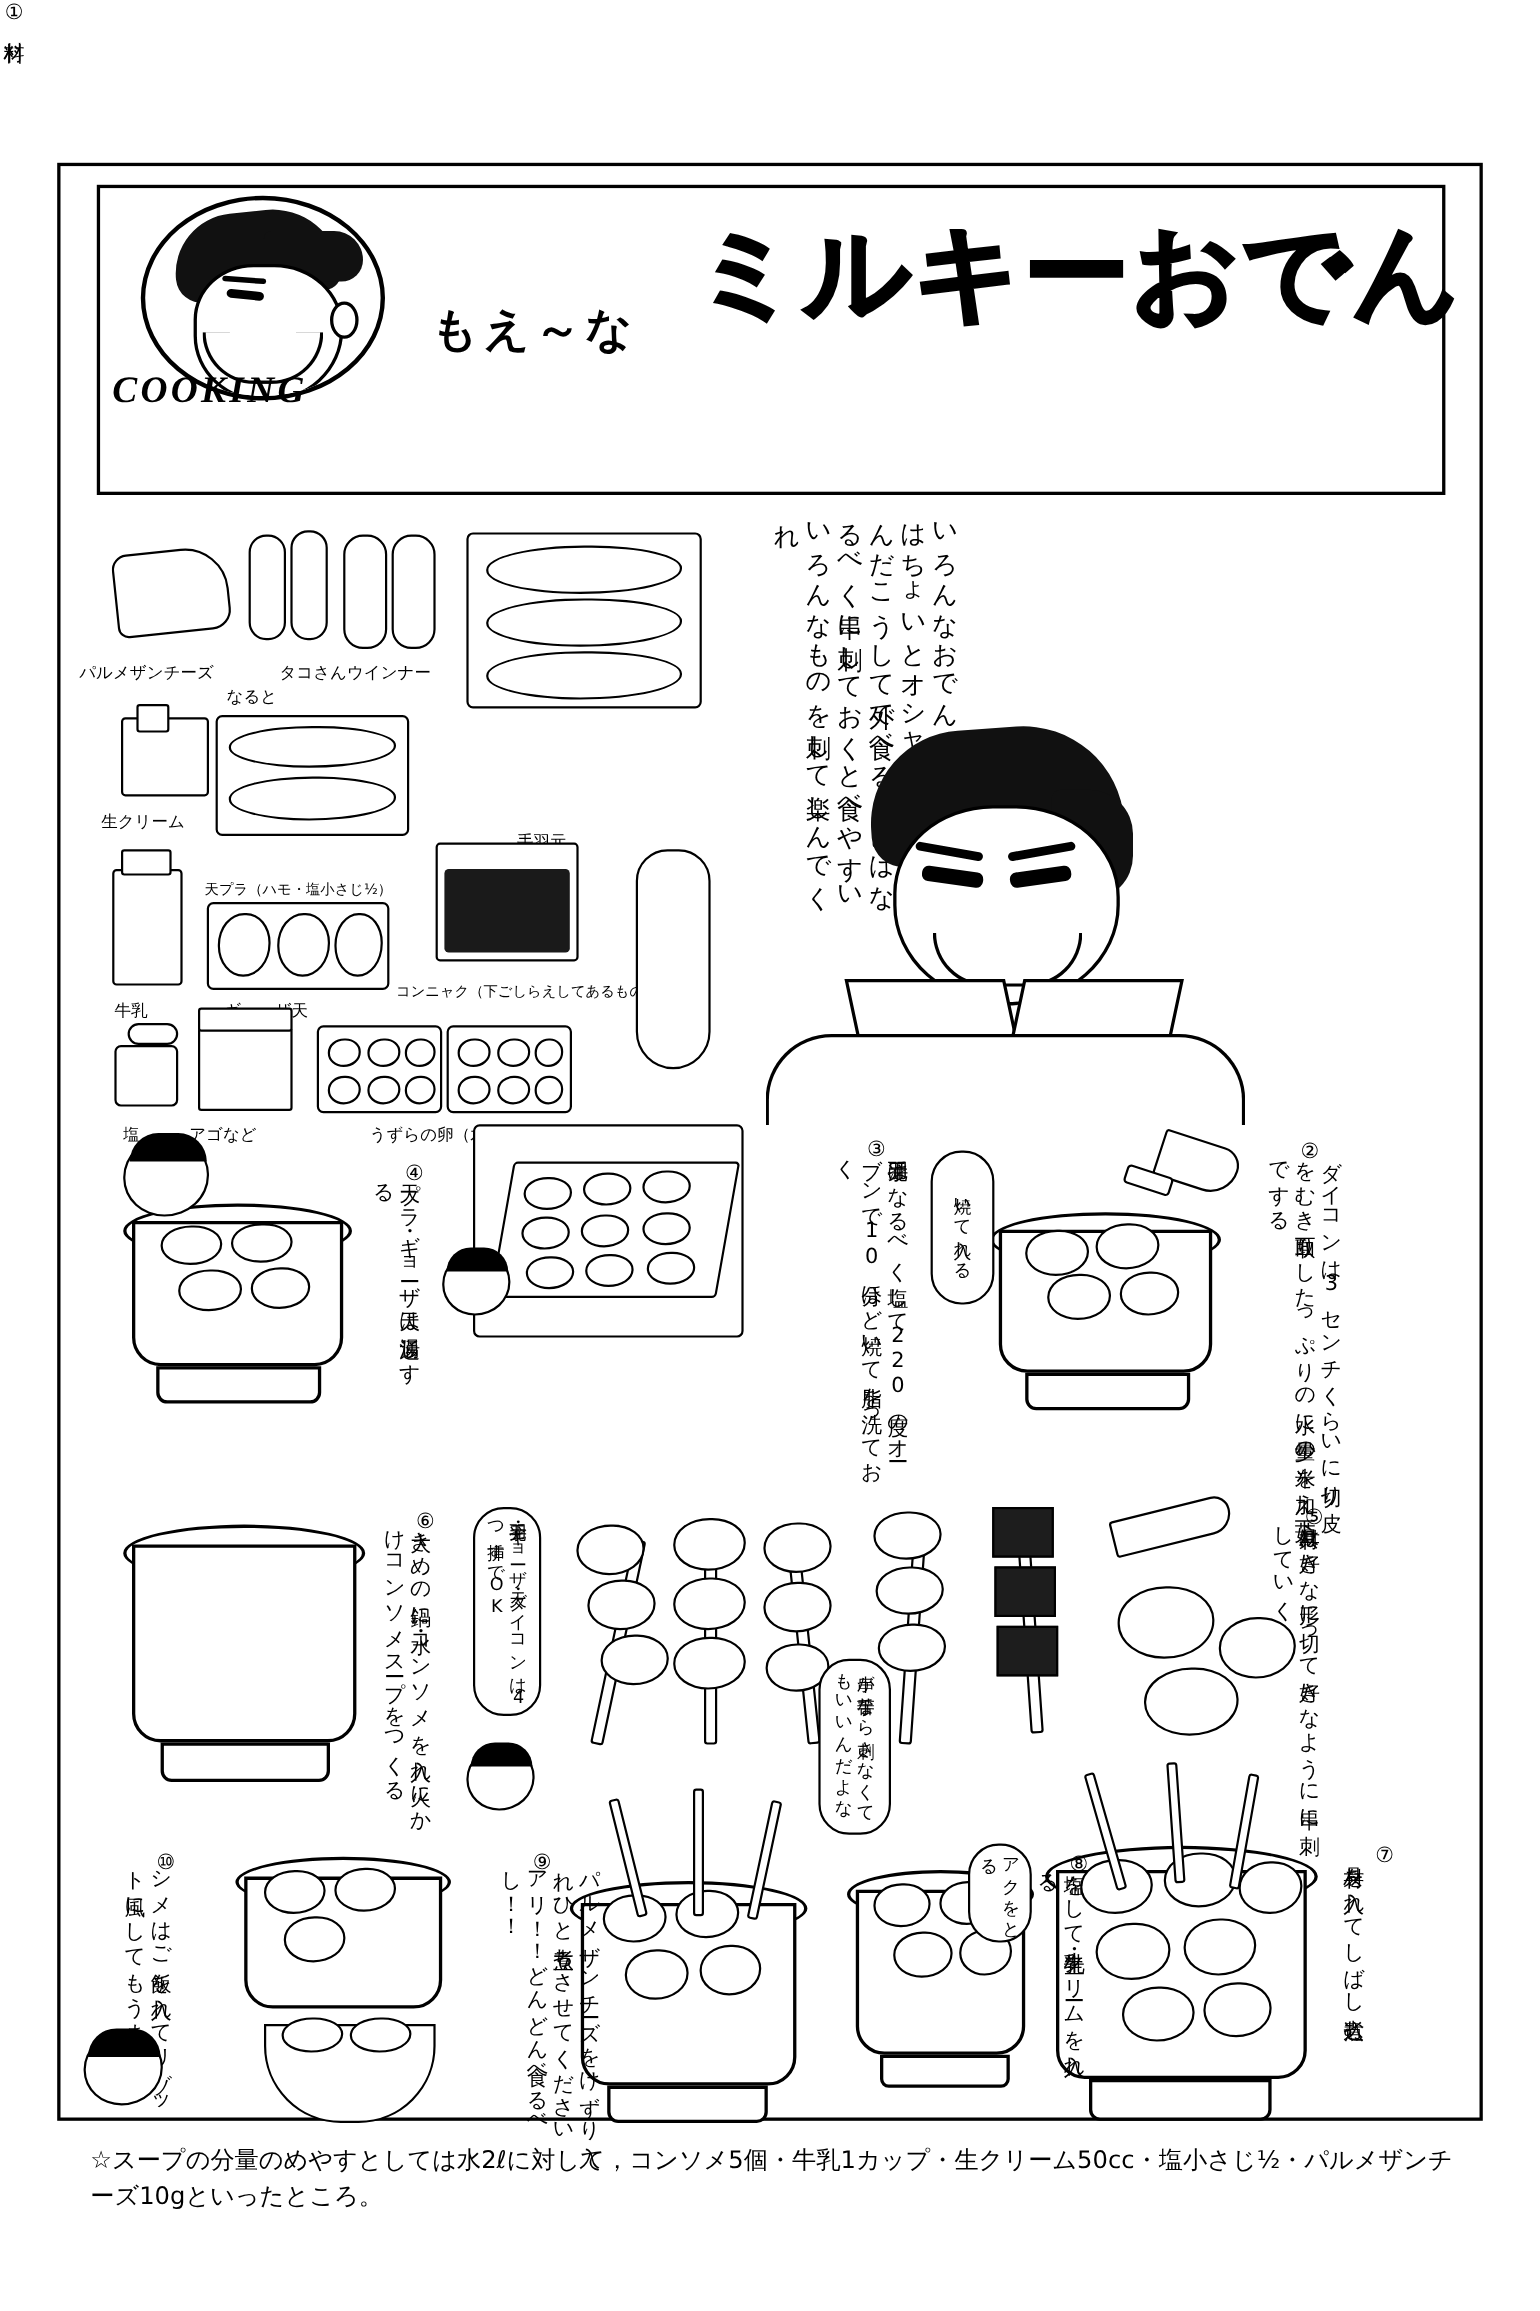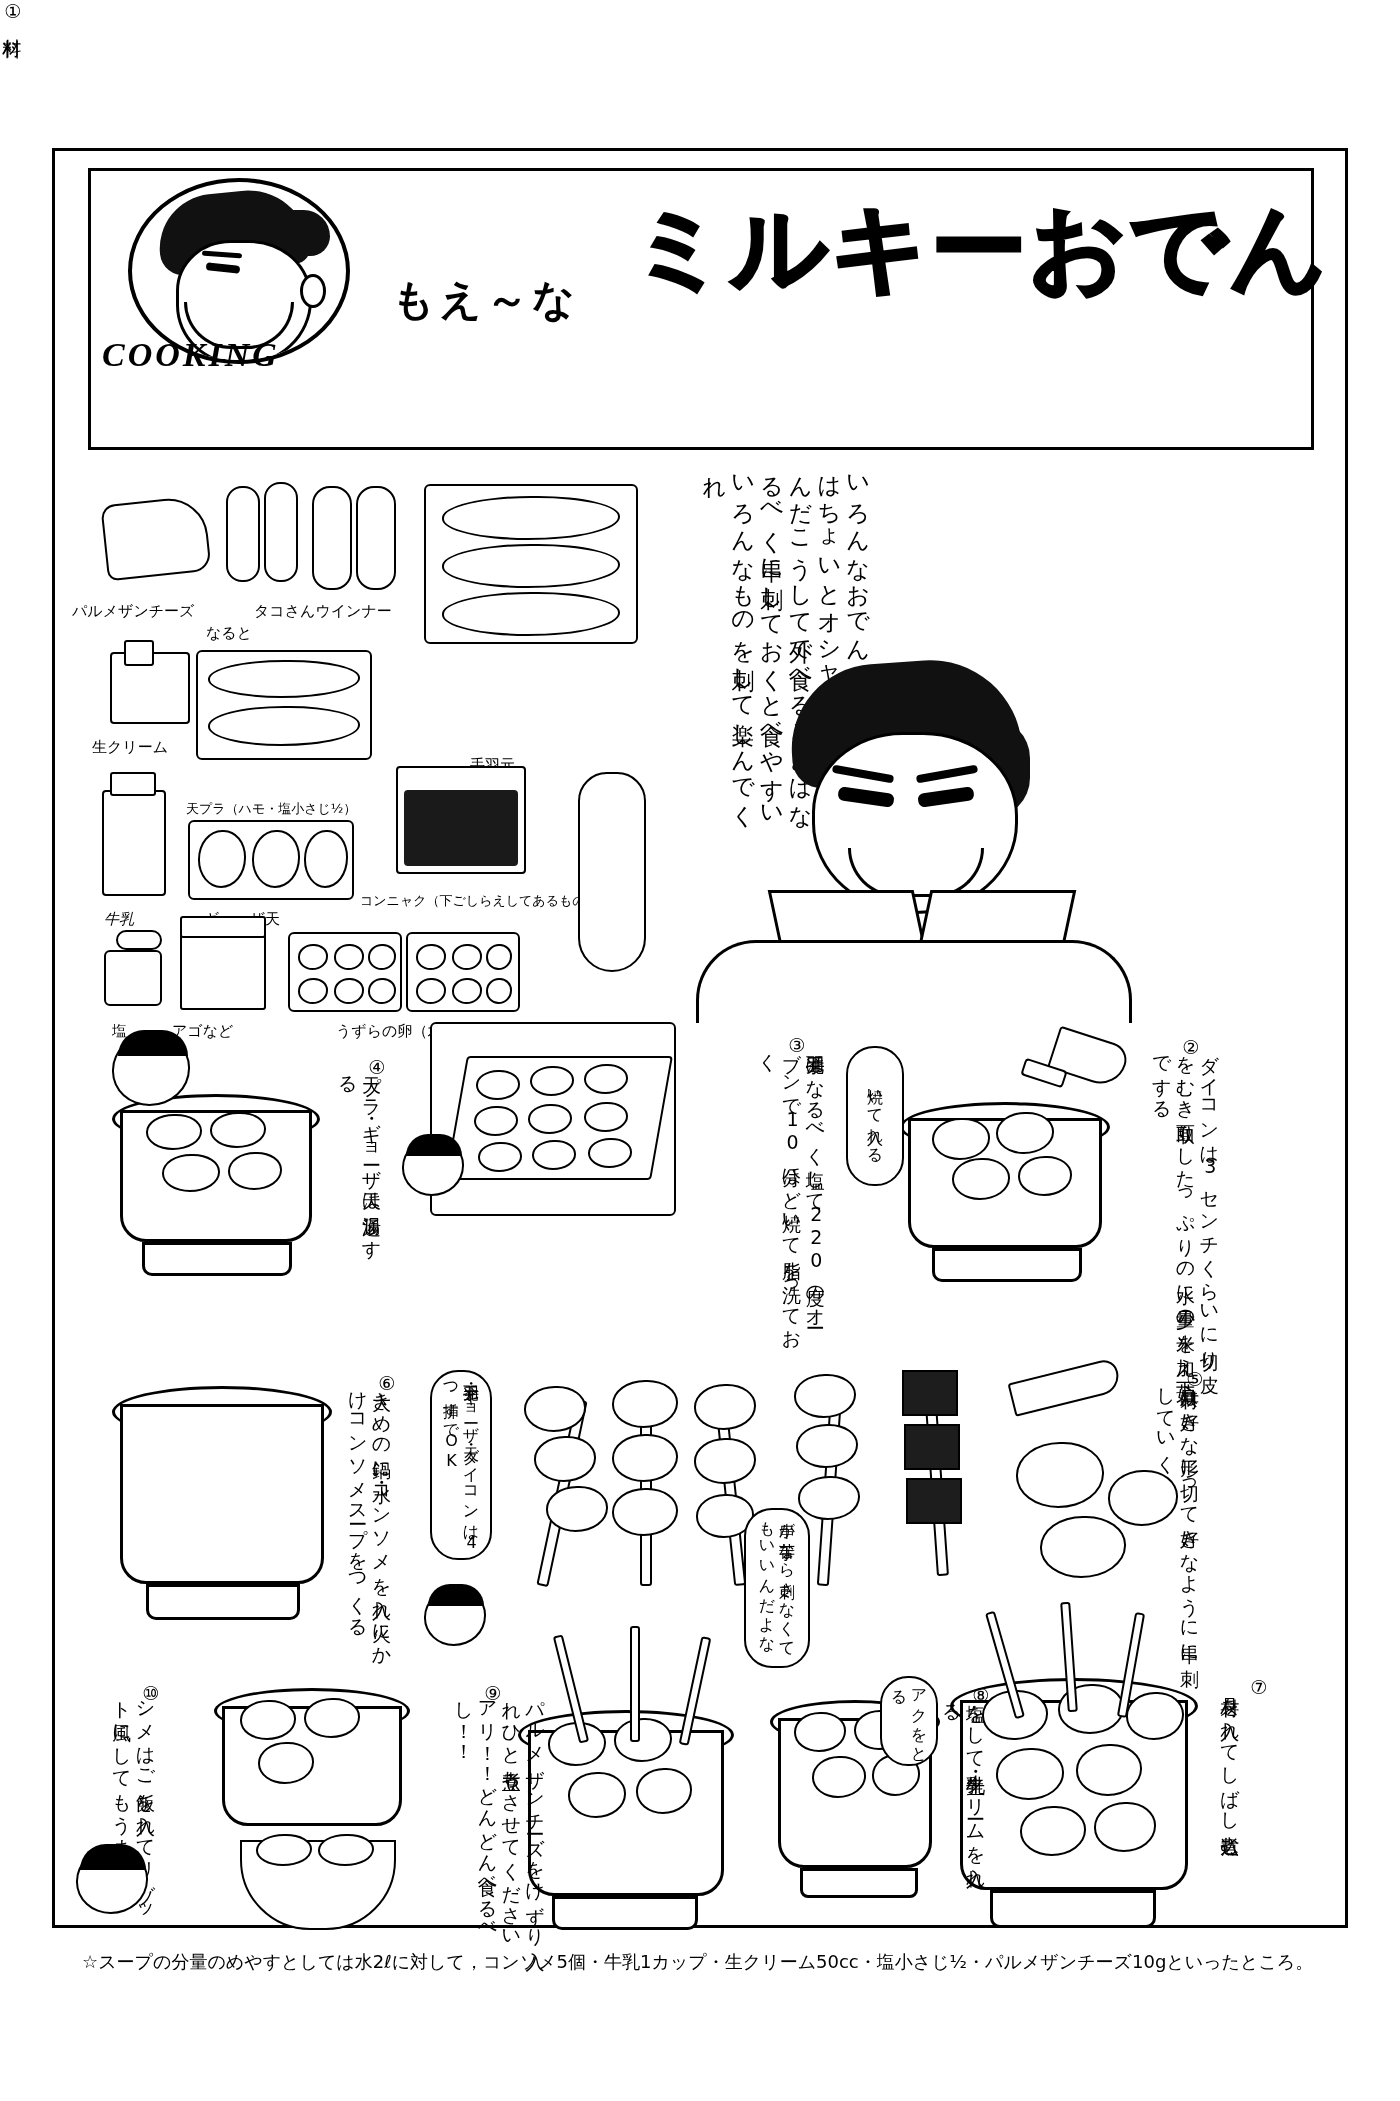--- a/index.html
+++ b/index.html
@@ -321,21 +321,21 @@
     justify-content: center;
   }
   .bubble-note .vtext { font-size: 16px; }
 
   
   .footer {
     position: absolute;
     left: 82px;
     top: 1948px;
     width: 1250px;
-    font-size: 18px;
+    font-size: 22px;
     font-family: "DejaVu Sans", sans-serif;
     line-height: 1.5;
   }
 
   .skewer {
     position: absolute;
     background: #fff;
     border: 2.5px solid #000;
     box-sizing: border-box;
     border-radius: 3px;
@@ -408,21 +408,21 @@
   <div class="shape" style="left:124px; top:640px; width:30px; height:26px; border-radius:3px;"></div>
   <div class="caption" style="left:92px; top:738px;">生クリーム</div>
 
   <div class="tray" style="left:196px; top:650px; width:176px; height:110px;"></div>
   <div class="blob" style="left:208px; top:660px; width:152px; height:38px;"></div>
   <div class="blob" style="left:208px; top:706px; width:152px; height:40px;"></div>
   <div class="caption small" style="left:186px; top:800px;">天プラ（ハモ・塩小さじ½）</div>
 
   <div class="shape" style="left:102px; top:790px; width:64px; height:106px; border-radius:4px;"></div>
   <div class="shape" style="left:110px; top:772px; width:46px; height:24px; border-radius:3px;"></div>
-  <div class="caption" style="left:104px; top:910px;font-style:italic;">牛乳</div>
+  <div class="caption" style="left:104px; top:910px;">牛乳</div>
 
   <div class="tray" style="left:188px; top:820px; width:166px; height:80px;"></div>
   <div class="blob" style="left:198px; top:830px; width:48px; height:58px;"></div>
   <div class="blob" style="left:252px; top:830px; width:48px; height:58px;"></div>
   <div class="blob" style="left:304px; top:830px; width:44px; height:58px;"></div>
   <div class="caption" style="left:204px; top:910px;">ギョーザ天</div>
 
   <div class="shape" style="left:396px; top:766px; width:130px; height:108px; border-radius:4px; background:#fff;"></div>
   <div class="hatch" style="left:404px; top:790px; width:114px; height:76px; background:#1a1a1a; border-radius:4px;"></div>
   <div class="caption small" style="left:360px; top:892px;">コンニャク（下ごしらえしてあるもの）</div>

